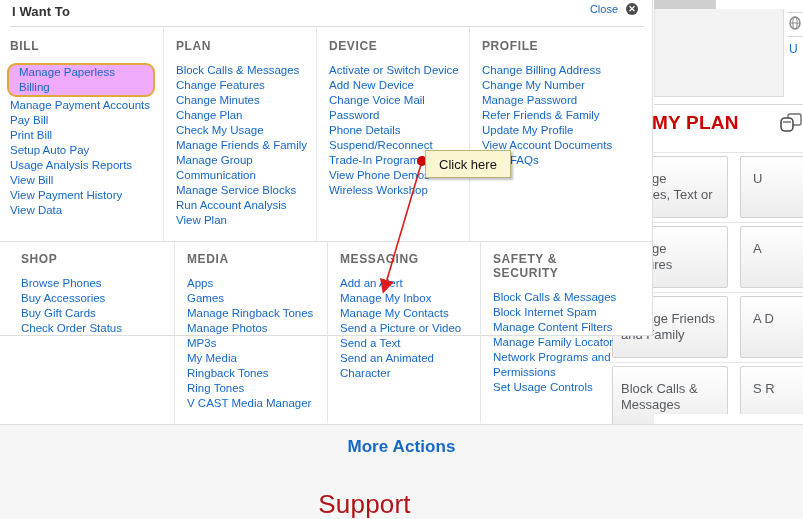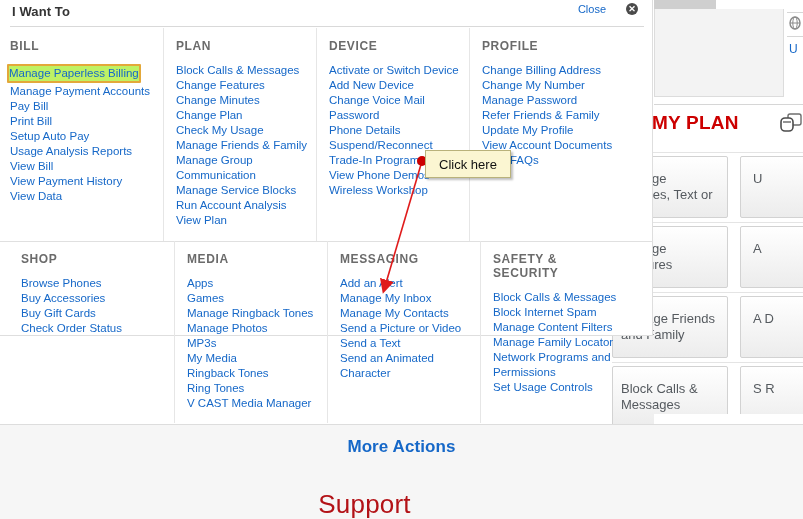--- a/index.html
+++ b/index.html
@@ -55,21 +55,21 @@
   
   .panel {
     position:absolute; left:0; top:0; width:653px; height:336px;
     background:#ffffff; border-right:1px solid #dedede; border-bottom:1px solid #dedede;
   }
   .panel-head { position:relative; height:28px; }
   .panel-title {
     position:absolute; left:12px; top:4px;
     font-size:13px; font-weight:bold; color:#333333; letter-spacing:0.1px;
   }
-  .close-wrap { position:absolute; right:14px; top:3px; display:flex; align-items:center; gap:20px; cursor:pointer; }
+  .close-wrap { position:absolute; right:14px; top:3px; display:flex; align-items:center; gap:8px; cursor:pointer; }
   .close-label { color:#1668c8; font-size:11px; }
   .close-x {
     width:12px; height:12px; border-radius:50%;
     background:#4a4a4a; color:#ffffff; font-size:9px; font-weight:bold;
     display:flex; align-items:center; justify-content:center; line-height:1;
   }
   .panel-rule { position:absolute; left:10px; top:26px; width:634px; height:1px; background:#d9d9d9; }
 
   .section { position:relative; }
   .section.top { height:213px; }
@@ -83,23 +83,23 @@
     font-size:12px; font-weight:bold; color:#6b6b6b;
     letter-spacing:0.6px; margin-bottom:10px;
   }
   .col ul { list-style:none; margin:0; padding:0; }
   .col li {
     font-size:11.5px; line-height:15px; color:#1668c8;
     cursor:pointer; margin:0; padding:0 0 0 0;
   }
   .col li.focused {
     display:inline-block;
-    border:2px solid #e3a83a; border-radius:1px;
-    padding:0px 0; margin-left:-3px; margin-bottom:1px;
-    background:#bef264;
+    border:2px solid #e3a83a; border-radius:9px;
+    padding:0px 10px; margin-left:-3px; margin-bottom:1px;
+    background:#f0abfc;
   }
 
   
   .callout {
     position:absolute; left:425px; top:150px; width:86px; height:28px;
     background:#fbf6d2; border:1px solid #b9b27b;
     box-shadow:2px 2px 2px rgba(0,0,0,0.25);
     display:flex; align-items:center; justify-content:center;
     font-size:13px; color:#111111;
     z-index:30;

